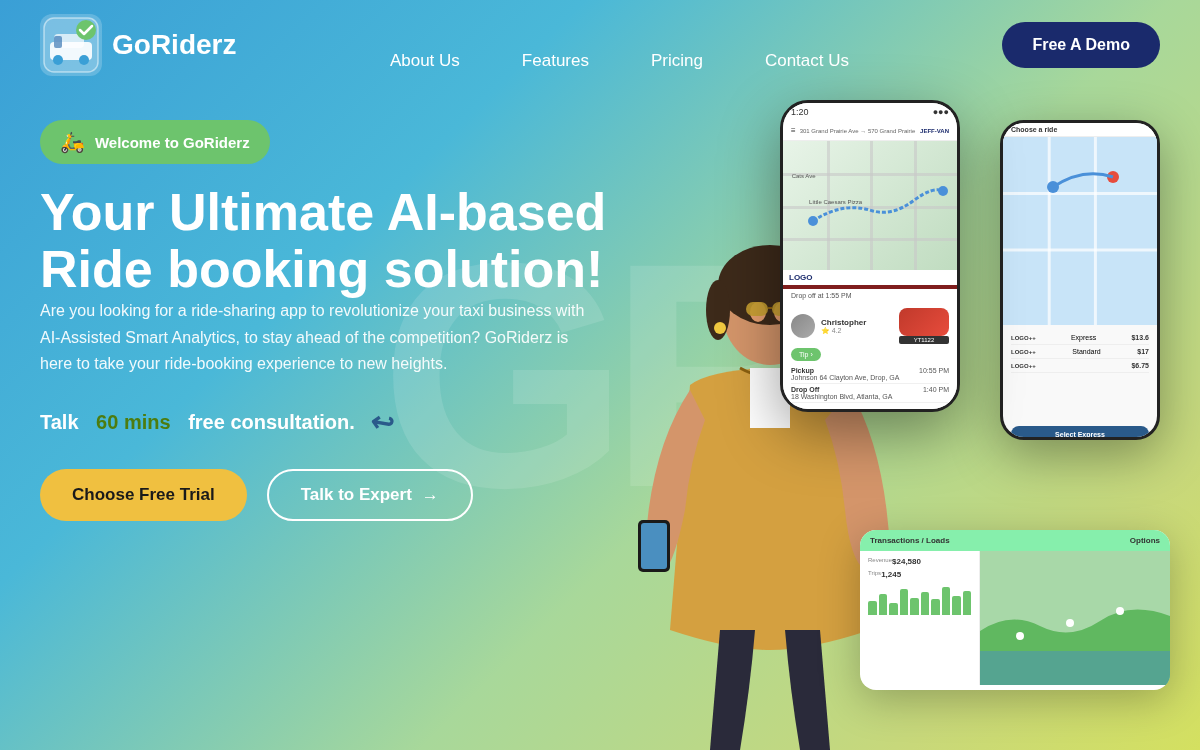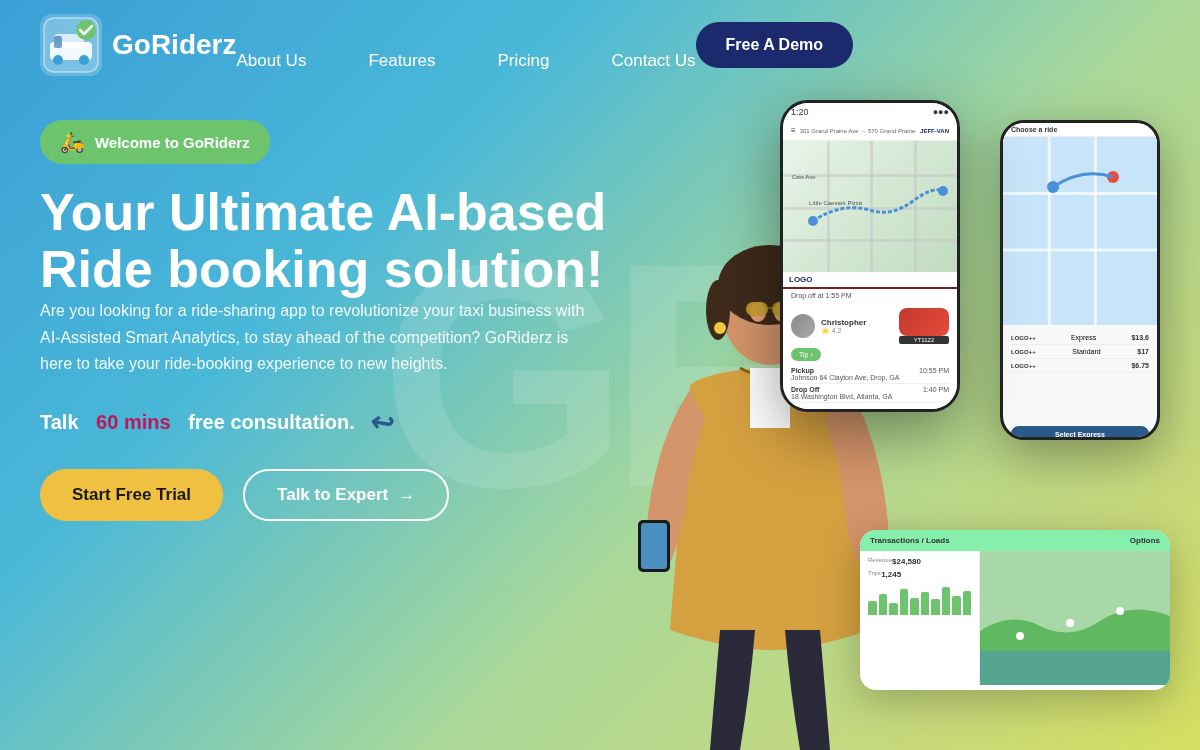--- a/index.html
+++ b/index.html
@@ -28,20 +28,21 @@
       z-index: 0;
       user-select: none;
     }
 
     
     .navbar {
       position: relative;
       z-index: 10;
       display: flex;
       align-items: center;
+      justify-content: space-between;
       padding: 0 40px;
       height: 90px;
     }
 
     .logo-area {
       display: flex;
       align-items: center;
       gap: 10px;
     }
 
@@ -132,21 +133,21 @@
       font-size: 20px;
       font-weight: 600;
       color: #fff;
       margin-bottom: 30px;
       display: flex;
       align-items: center;
       gap: 6px;
     }
 
     .consultation-text .highlight {
-      color: #be185d;
+      color: #4d7c0f;
       font-weight: 800;
     }
 
     .arrow-decoration {
       display: inline-block;
       margin-left: 10px;
       font-size: 28px;
       color: #2a5a8a;
       transform: rotate(10deg);
     }
@@ -456,21 +457,21 @@
       border-radius: 2px 2px 0 0;
     }
 
     
     .logo-on-phone {
       background: #fff;
       padding: 3px 6px;
       font-size: 8px;
       font-weight: 800;
       color: #1a2a6c;
-      border-bottom: 2px solid #7f1d1d;
+      border-bottom: 4px solid #7f1d1d;
     }
 
     .drop-time {
       background: #fff;
       padding: 3px 8px;
       font-size: 7px;
       color: #555;
     }
   </style>
 </head>
@@ -524,21 +525,21 @@
     <p class="hero-description">Are you looking for a ride-sharing app to revolutionize your taxi business with AI-Assisted Smart Analytics, to stay ahead of the competition? GoRiderz is here to take your ride-booking experience to new heights.</p>
 
     <div class="consultation-text">
       <span>Talk</span>&nbsp;
       <span class="highlight">60 mins</span>&nbsp;
       <span>free consultation.</span>
       <span class="arrow-decoration">↩</span>
     </div>
 
     <div class="cta-buttons">
-      <button class="btn-start">Start Free Trial</button>
+      <button class="btn-start">Choose Free Trial</button>
       <button class="btn-expert">
         <span>Talk to Expert</span>
         <span>→</span>
       </button>
     </div>
   </div>
 
   <div class="hero-right">
 
     <div class="woman-figure">

